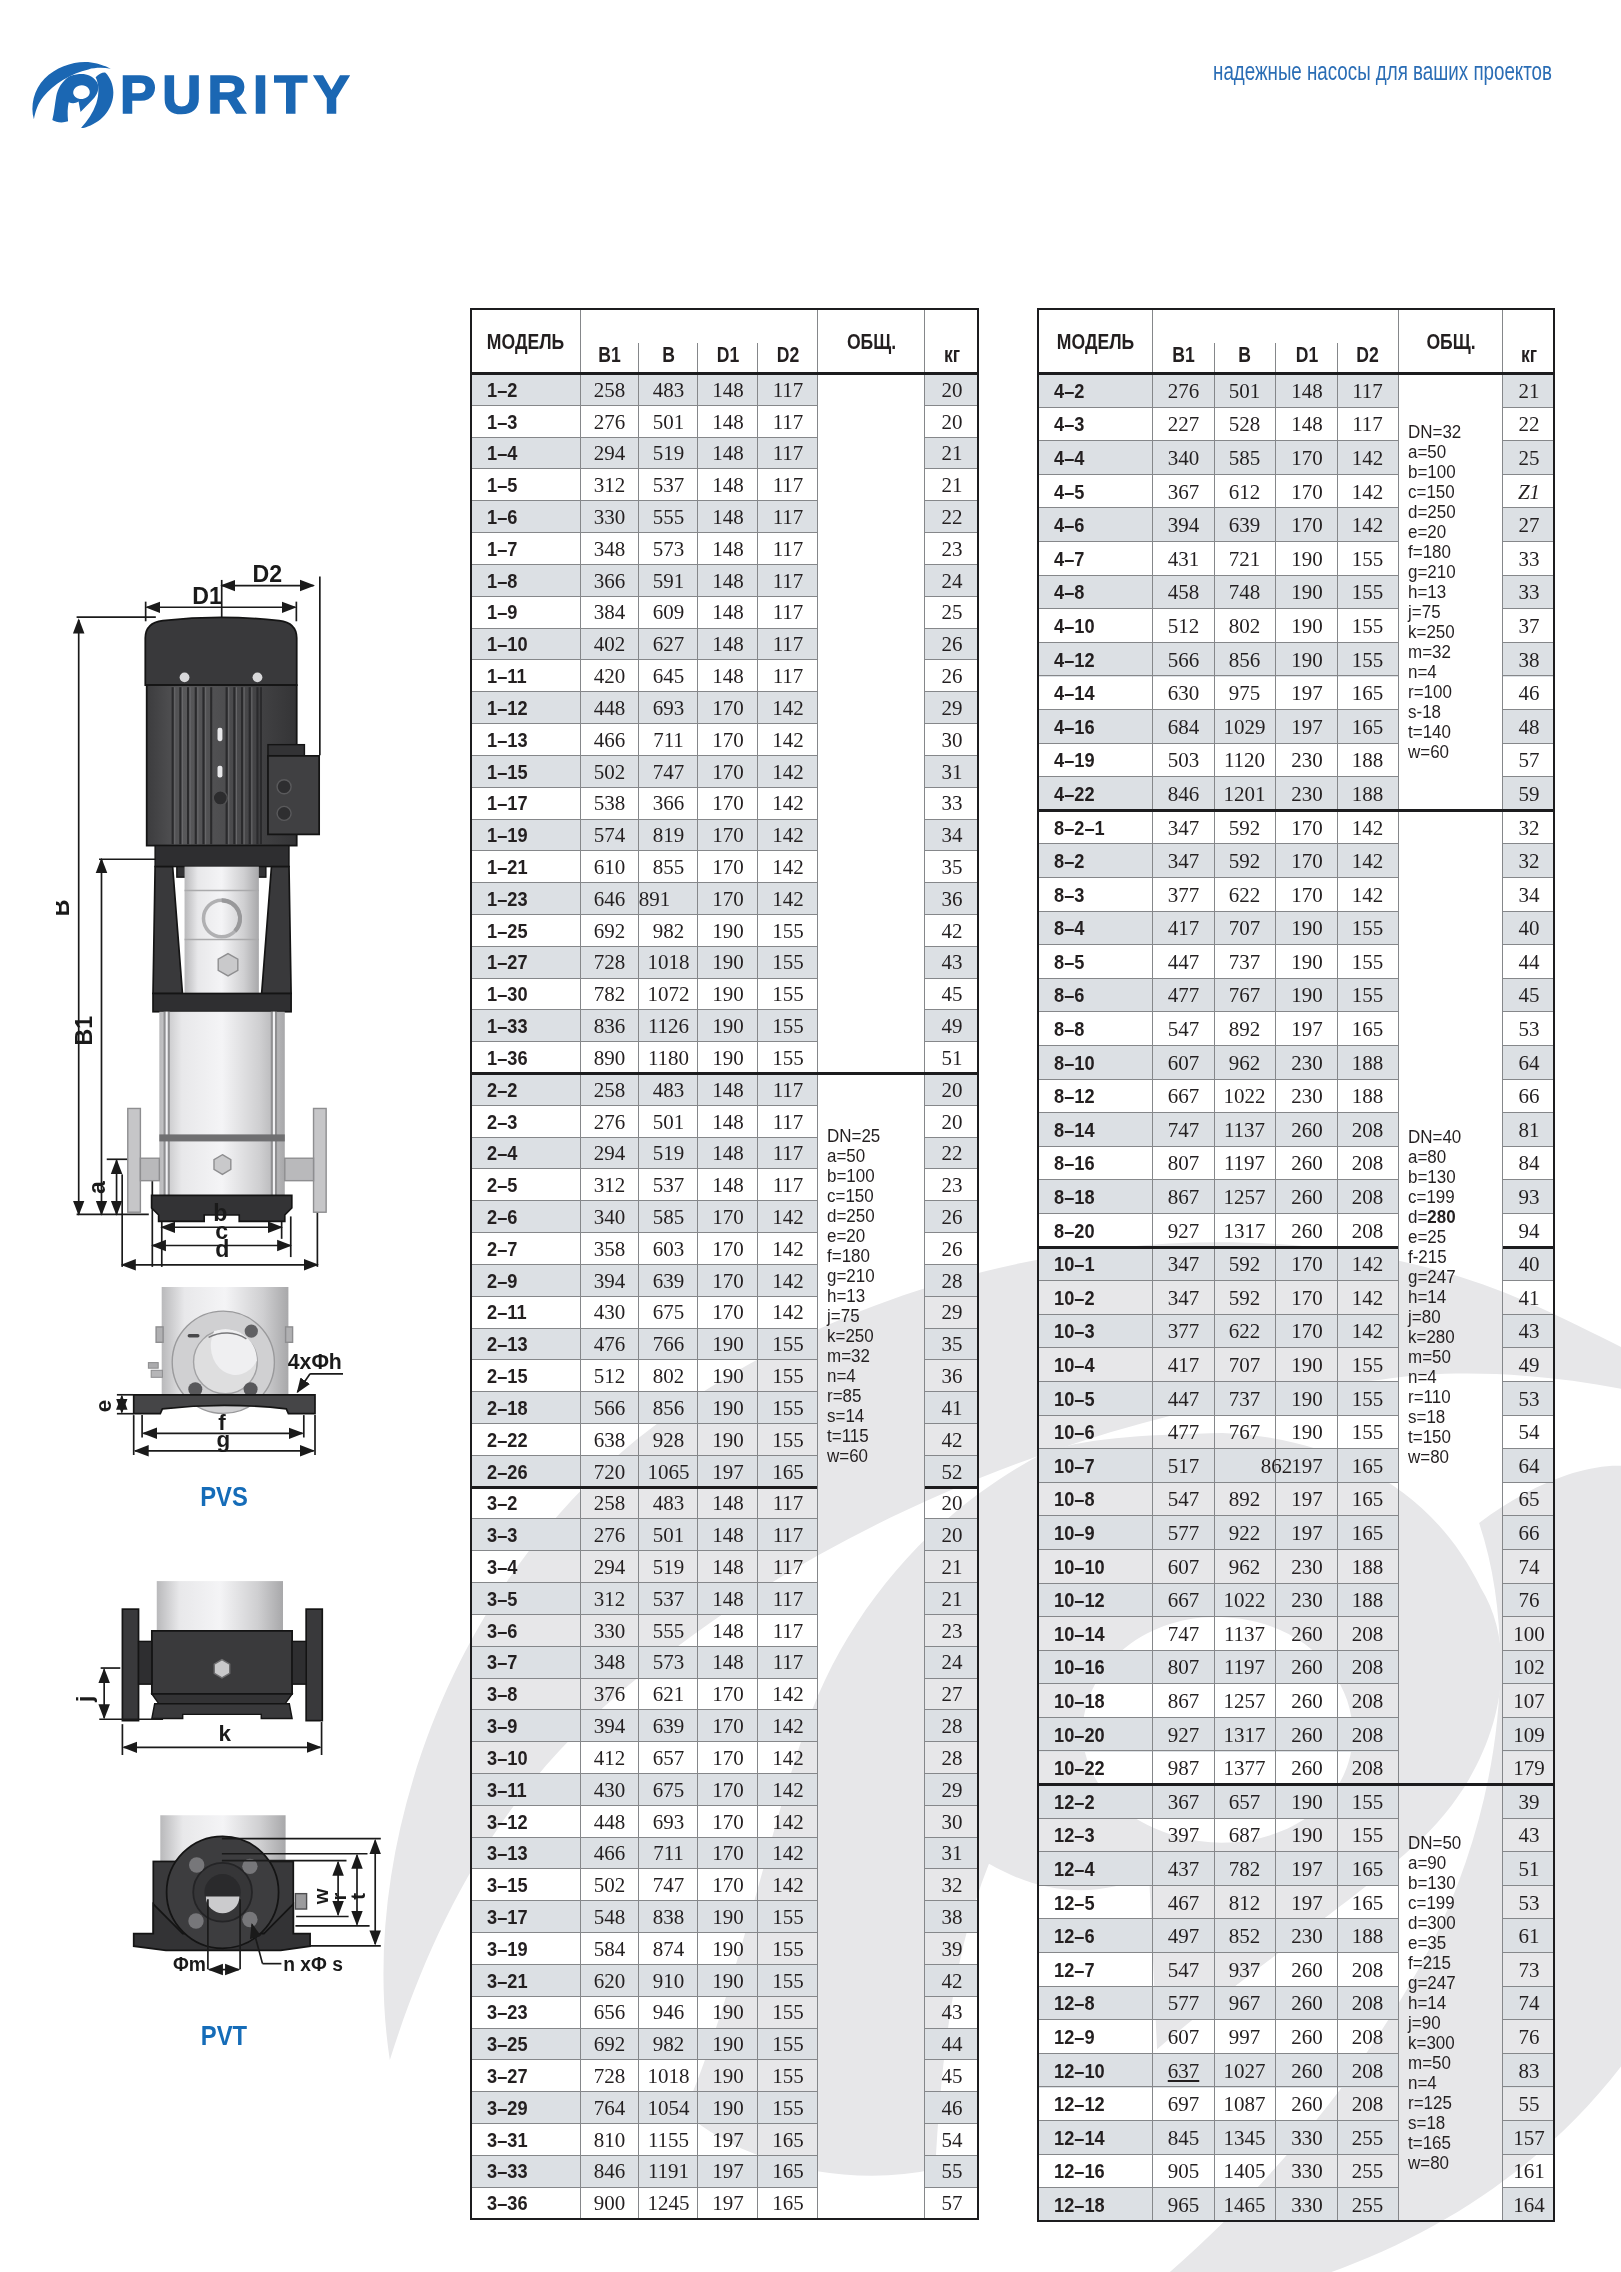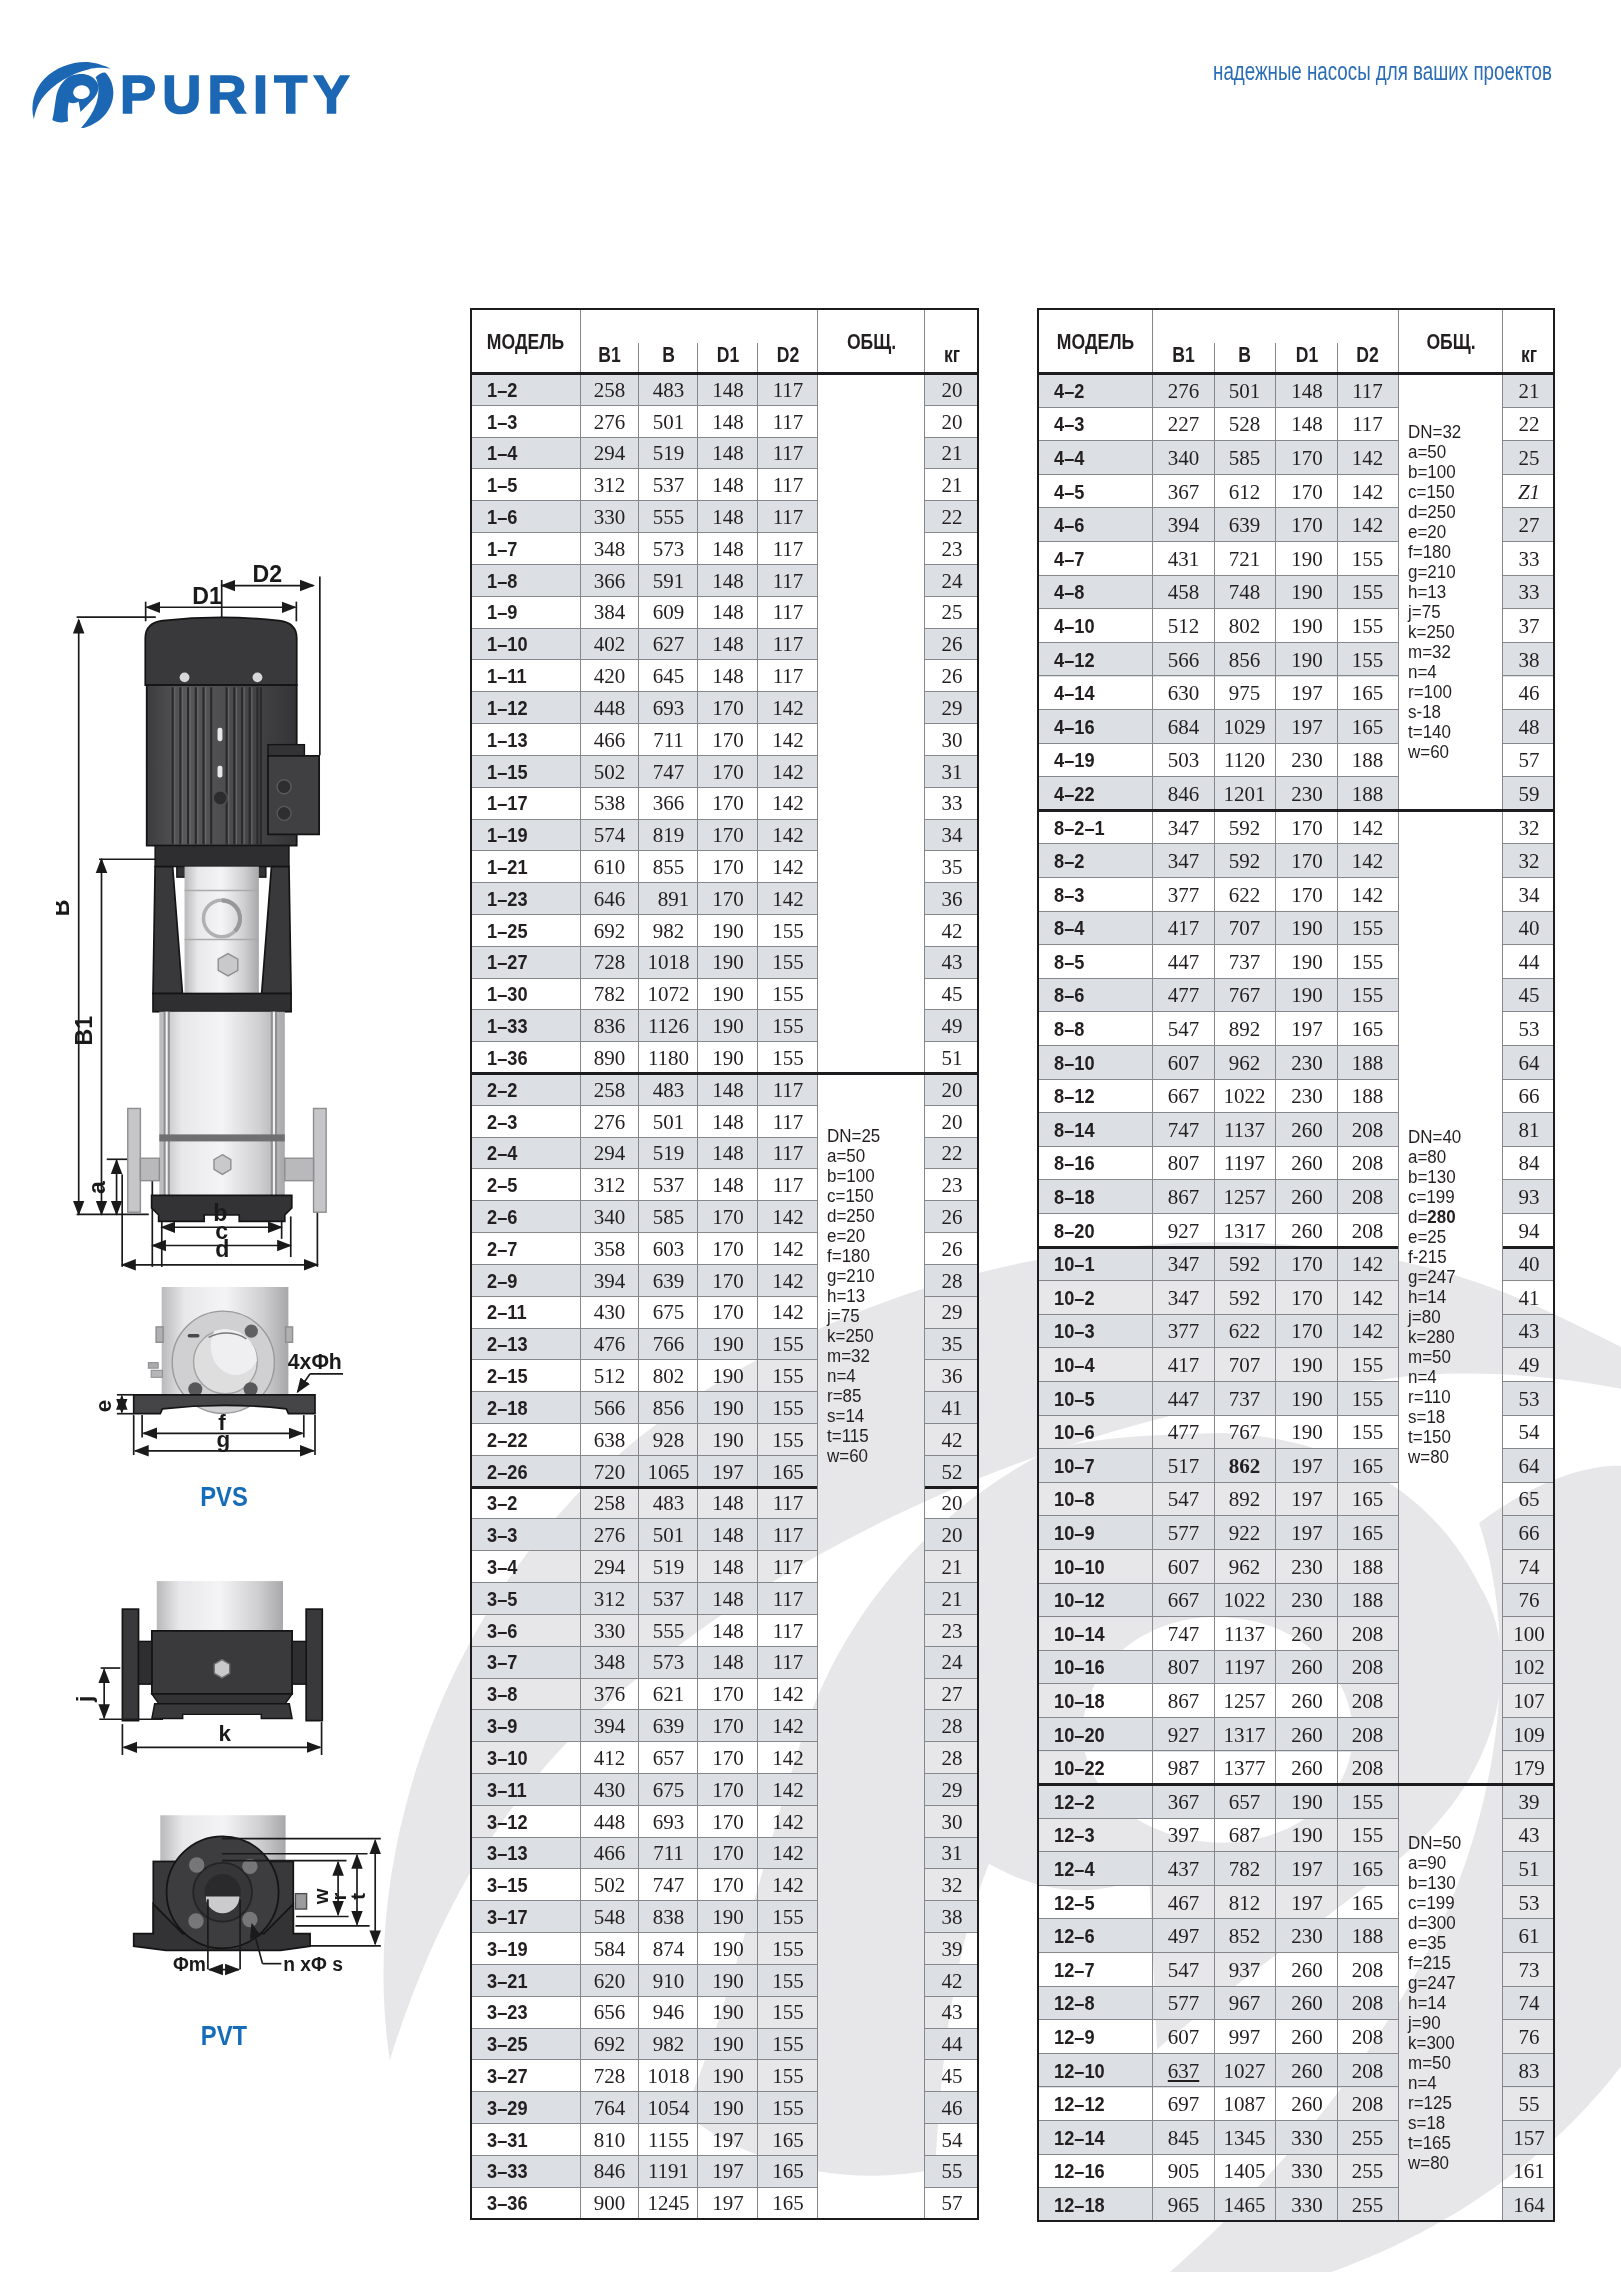--- a/index.html
+++ b/index.html
@@ -318,21 +318,21 @@
 <div class="nm" style="position:absolute;left:758px;top:819px;width:60px;height:32px;line-height:32px;">142</div>
 <div class="nm" style="position:absolute;left:925px;top:819px;width:54px;height:32px;line-height:32px;">34</div>
 <div class="md" style="position:absolute;left:487px;top:851px;width:93px;height:32px;line-height:32px;">1–21</div>
 <div class="nm" style="position:absolute;left:580px;top:851px;width:59px;height:32px;line-height:32px;">610</div>
 <div class="nm" style="position:absolute;left:639px;top:851px;width:59px;height:32px;line-height:32px;">855</div>
 <div class="nm" style="position:absolute;left:698px;top:851px;width:60px;height:32px;line-height:32px;">170</div>
 <div class="nm" style="position:absolute;left:758px;top:851px;width:60px;height:32px;line-height:32px;">142</div>
 <div class="nm" style="position:absolute;left:925px;top:851px;width:54px;height:32px;line-height:32px;">35</div>
 <div class="md" style="position:absolute;left:487px;top:883px;width:93px;height:32px;line-height:32px;">1–23</div>
 <div class="nm" style="position:absolute;left:580px;top:883px;width:59px;height:32px;line-height:32px;">646</div>
-<div class="nm" style="position:absolute;left:644px;top:883px;width:59px;height:40px;line-height:32px;">891</div>
+<div class="nm" style="position:absolute;left:625px;top:883px;width:59px;height:40px;line-height:32px;">891</div>
 <div class="nm" style="position:absolute;left:698px;top:883px;width:60px;height:32px;line-height:32px;">170</div>
 <div class="nm" style="position:absolute;left:758px;top:883px;width:60px;height:32px;line-height:32px;">142</div>
 <div class="nm" style="position:absolute;left:925px;top:883px;width:54px;height:32px;line-height:32px;">36</div>
 <div class="md" style="position:absolute;left:487px;top:915px;width:93px;height:32px;line-height:32px;">1–25</div>
 <div class="nm" style="position:absolute;left:580px;top:915px;width:59px;height:32px;line-height:32px;">692</div>
 <div class="nm" style="position:absolute;left:639px;top:915px;width:59px;height:32px;line-height:32px;">982</div>
 <div class="nm" style="position:absolute;left:698px;top:915px;width:60px;height:32px;line-height:32px;">190</div>
 <div class="nm" style="position:absolute;left:758px;top:915px;width:60px;height:32px;line-height:32px;">155</div>
 <div class="nm" style="position:absolute;left:925px;top:915px;width:54px;height:32px;line-height:32px;">42</div>
 <div class="md" style="position:absolute;left:487px;top:946px;width:93px;height:32px;line-height:32px;">1–27</div>
@@ -956,21 +956,21 @@
 <div class="nm" style="position:absolute;left:1337px;top:1382px;width:61px;height:34px;line-height:34px;">155</div>
 <div class="nm" style="position:absolute;left:1503px;top:1382px;width:52px;height:34px;line-height:34px;">53</div>
 <div class="md" style="position:absolute;left:1054px;top:1415px;width:99px;height:34px;line-height:34px;">10–6</div>
 <div class="nm" style="position:absolute;left:1153px;top:1415px;width:61px;height:34px;line-height:34px;">477</div>
 <div class="nm" style="position:absolute;left:1214px;top:1415px;width:61px;height:34px;line-height:34px;">767</div>
 <div class="nm" style="position:absolute;left:1276px;top:1415px;width:62px;height:34px;line-height:34px;">190</div>
 <div class="nm" style="position:absolute;left:1337px;top:1415px;width:61px;height:34px;line-height:34px;">155</div>
 <div class="nm" style="position:absolute;left:1503px;top:1415px;width:52px;height:34px;line-height:34px;">54</div>
 <div class="md" style="position:absolute;left:1054px;top:1449px;width:99px;height:34px;line-height:34px;">10–7</div>
 <div class="nm" style="position:absolute;left:1153px;top:1449px;width:61px;height:34px;line-height:34px;">517</div>
-<div class="nm" style="position:absolute;left:1214px;top:1449px;width:61px;height:34px;line-height:34px;font-weight:bold;">862</div>
+<div class="nm" style="position:absolute;left:1246px;top:1449px;width:61px;height:34px;line-height:34px;">862</div>
 <div class="nm" style="position:absolute;left:1276px;top:1449px;width:62px;height:34px;line-height:34px;">197</div>
 <div class="nm" style="position:absolute;left:1337px;top:1449px;width:61px;height:34px;line-height:34px;">165</div>
 <div class="nm" style="position:absolute;left:1503px;top:1449px;width:52px;height:34px;line-height:34px;">64</div>
 <div class="md" style="position:absolute;left:1054px;top:1482px;width:99px;height:34px;line-height:34px;">10–8</div>
 <div class="nm" style="position:absolute;left:1153px;top:1482px;width:61px;height:34px;line-height:34px;">547</div>
 <div class="nm" style="position:absolute;left:1214px;top:1482px;width:61px;height:34px;line-height:34px;">892</div>
 <div class="nm" style="position:absolute;left:1276px;top:1482px;width:62px;height:34px;line-height:34px;">197</div>
 <div class="nm" style="position:absolute;left:1337px;top:1482px;width:61px;height:34px;line-height:34px;">165</div>
 <div class="nm" style="position:absolute;left:1503px;top:1482px;width:52px;height:34px;line-height:34px;">65</div>
 <div class="md" style="position:absolute;left:1054px;top:1516px;width:99px;height:34px;line-height:34px;">10–9</div>

